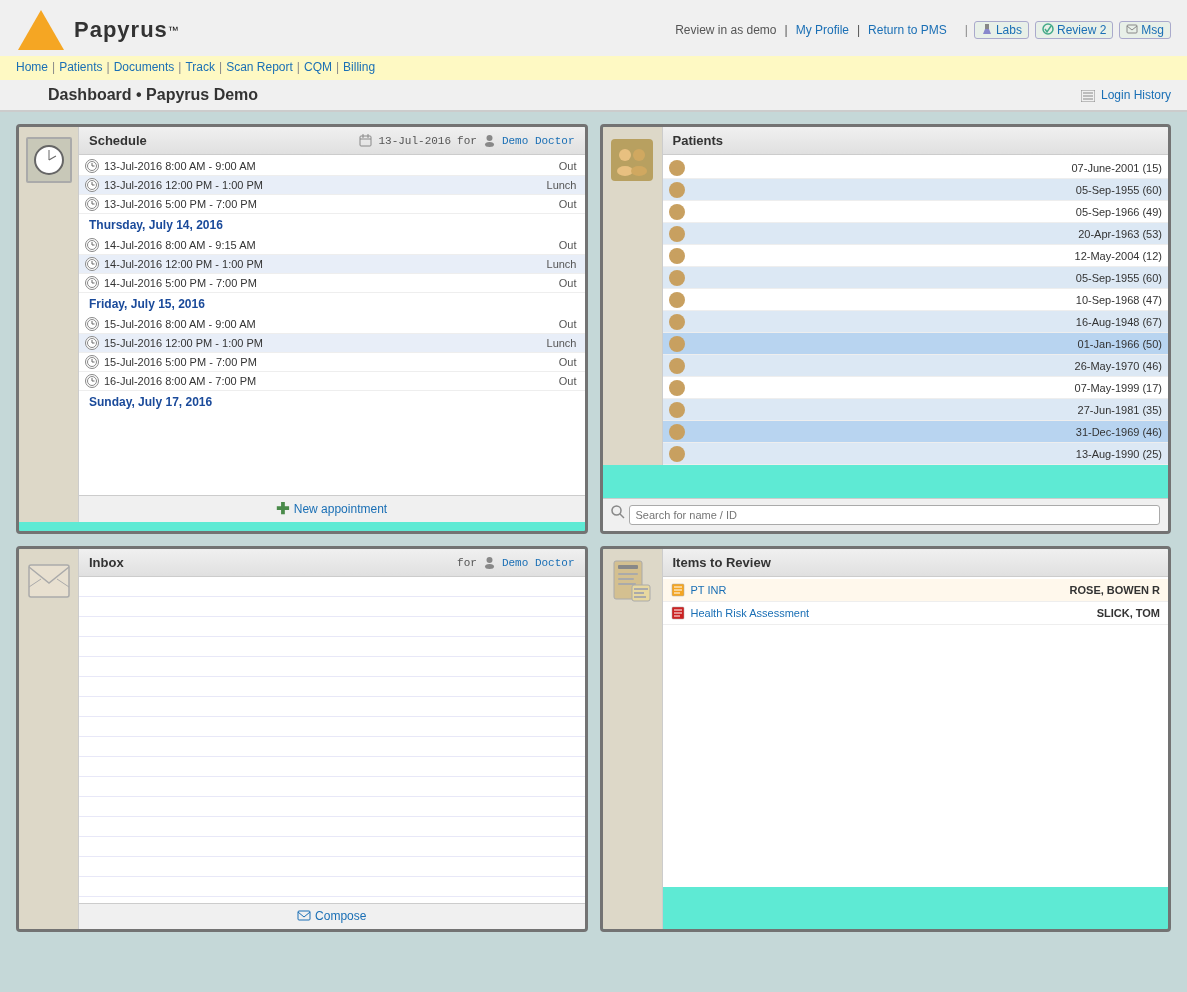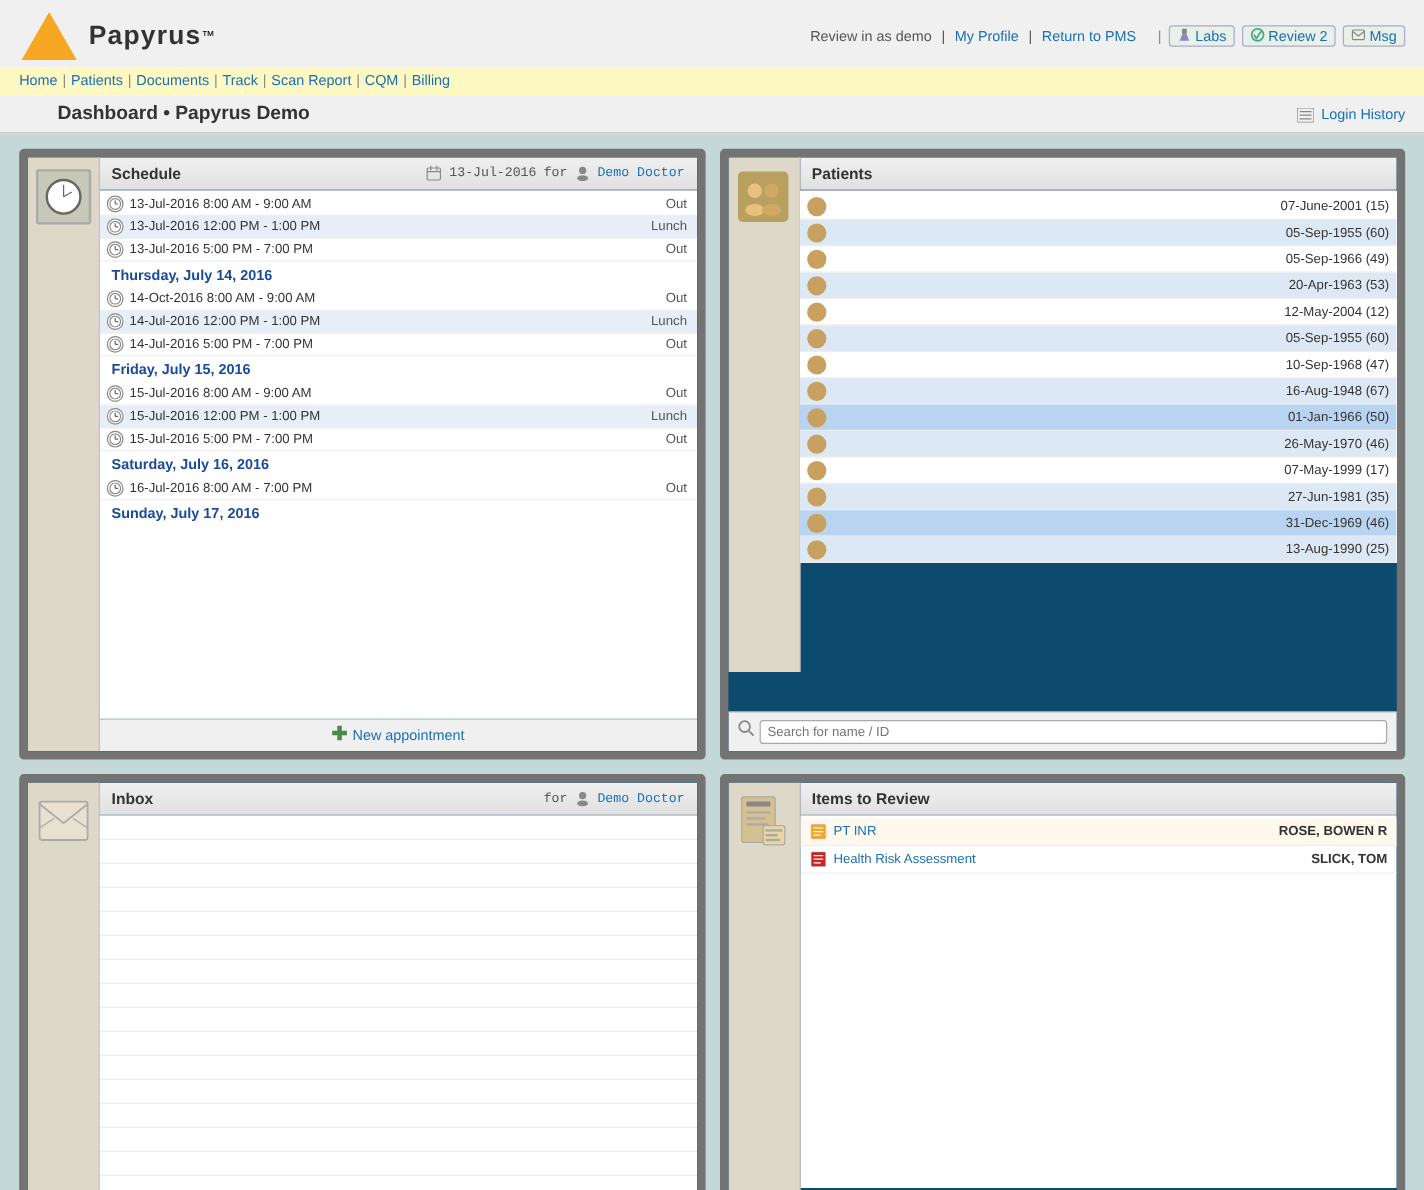--- a/index.html
+++ b/index.html
@@ -121,22 +121,22 @@
     }
     
     #main {
       padding: 12px 16px;
       display: grid;
       grid-template-columns: 1fr 1fr;
       grid-template-rows: auto auto;
       gap: 12px;
     }
     .panel {
-      background: #0c4a6e;
-      border: 7px solid #737373;
+      background: #5eead4;
+      border: 3px solid #737373;
       border-radius: 4px;
       overflow: hidden;
     }
     .panel-inner {
       display: flex;
     }
     .panel-content {
       flex: 1;
       overflow: hidden;
     }
@@ -156,21 +156,21 @@
     .panel-meta {
       display: flex;
       align-items: center;
       gap: 6px;
       font-size: 11px;
       color: #555;
       font-family: Liberation Mono, monospace;
     }
     .panel-body {
       background: white;
-      height: 440px;
+      height: 340px;
       overflow-y: auto;
       padding: 2px 0;
     }
     .inbox-panel-body {
       background: white;
       height: 310px;
       overflow-y: auto;
       background-image: repeating-linear-gradient(
         to bottom,
         white 0px, white 19px,
@@ -505,21 +505,21 @@
     </div>
               <div class="schedule-day-header">Thursday, July 14, 2016</div>
               <div class="schedule-item">
       <div class="clock-icon-small">
         <svg width="10" height="10" viewBox="0 0 10 10">
                     <circle cx="5" cy="5" r="4.5" fill="white" stroke="#888" stroke-width="1"></circle>
                     <line x1="5" y1="5" x2="5" y2="2" stroke="#666" stroke-width="1"></line>
                     <line x1="5" y1="5" x2="7.5" y2="5" stroke="#666" stroke-width="1"></line>
                   </svg>
       </div>
-      <span class="time-text">14-Oct-2016 8:00 AM - 9:00 AM</span>
+      <span class="time-text">14-Jul-2016 8:00 AM - 9:15 AM</span>
       <span class="status-text">Out</span>
     </div>
               <div class="schedule-item alt">
       <div class="clock-icon-small">
         <svg width="10" height="10" viewBox="0 0 10 10">
                     <circle cx="5" cy="5" r="4.5" fill="white" stroke="#888" stroke-width="1"></circle>
                     <line x1="5" y1="5" x2="5" y2="2" stroke="#666" stroke-width="1"></line>
                     <line x1="5" y1="5" x2="7.5" y2="5" stroke="#666" stroke-width="1"></line>
                   </svg>
       </div>
@@ -564,21 +564,20 @@
       <div class="clock-icon-small">
         <svg width="10" height="10" viewBox="0 0 10 10">
                     <circle cx="5" cy="5" r="4.5" fill="white" stroke="#888" stroke-width="1"></circle>
                     <line x1="5" y1="5" x2="5" y2="2" stroke="#666" stroke-width="1"></line>
                     <line x1="5" y1="5" x2="7.5" y2="5" stroke="#666" stroke-width="1"></line>
                   </svg>
       </div>
       <span class="time-text">15-Jul-2016 5:00 PM - 7:00 PM</span>
       <span class="status-text">Out</span>
     </div>
-              <div class="schedule-day-header">Saturday, July 16, 2016</div>
               <div class="schedule-item">
       <div class="clock-icon-small">
         <svg width="10" height="10" viewBox="0 0 10 10">
                     <circle cx="5" cy="5" r="4.5" fill="white" stroke="#888" stroke-width="1"></circle>
                     <line x1="5" y1="5" x2="5" y2="2" stroke="#666" stroke-width="1"></line>
                     <line x1="5" y1="5" x2="7.5" y2="5" stroke="#666" stroke-width="1"></line>
                   </svg>
       </div>
       <span class="time-text">16-Jul-2016 8:00 AM - 7:00 PM</span>
       <span class="status-text">Out</span>
@@ -786,20 +785,29 @@
               <span>for</span>
               <svg width="13" height="13" viewBox="0 0 13 13">
                   <circle cx="6.5" cy="4" r="3" fill="#888"></circle>
                   <ellipse cx="6.5" cy="10.5" rx="4.5" ry="2.5" fill="#888"></ellipse>
                 </svg>
               <a style="color:#1a6fb5; text-decoration:none;">Demo Doctor</a>
             </div>
           </div>
           <div class="inbox-panel-body" style="flex:1; min-height:0; overflow-y:auto; background-image: repeating-linear-gradient(to bottom, white 0px, white 19px, #e8e8f8 19px, #e8e8f8 20px);">
           </div>
+          <div class="panel-footer">
+            <span class="compose-btn">
+              <svg width="14" height="11" viewBox="0 0 14 11">
+                  <rect x="1" y="1" width="12" height="9" rx="1" fill="none" stroke="#1a6fb5" stroke-width="1"></rect>
+                  <polyline points="1,2 7,7 13,2" fill="none" stroke="#1a6fb5" stroke-width="1"></polyline>
+                </svg>
+              <span>Compose</span>
+            </span>
+          </div>
         </div>
       </div>
     </div>
 
     <div class="panel">
       <div class="bottom-panel-inner">
         <div class="big-icon-area">
           <svg width="44" height="44" viewBox="0 0 44 44">
             <rect x="4" y="2" width="28" height="38" rx="2" fill="#d4c090" stroke="#aaa" stroke-width="1"></rect>
             <rect x="8" y="6" width="20" height="4" rx="1" fill="#888"></rect>

